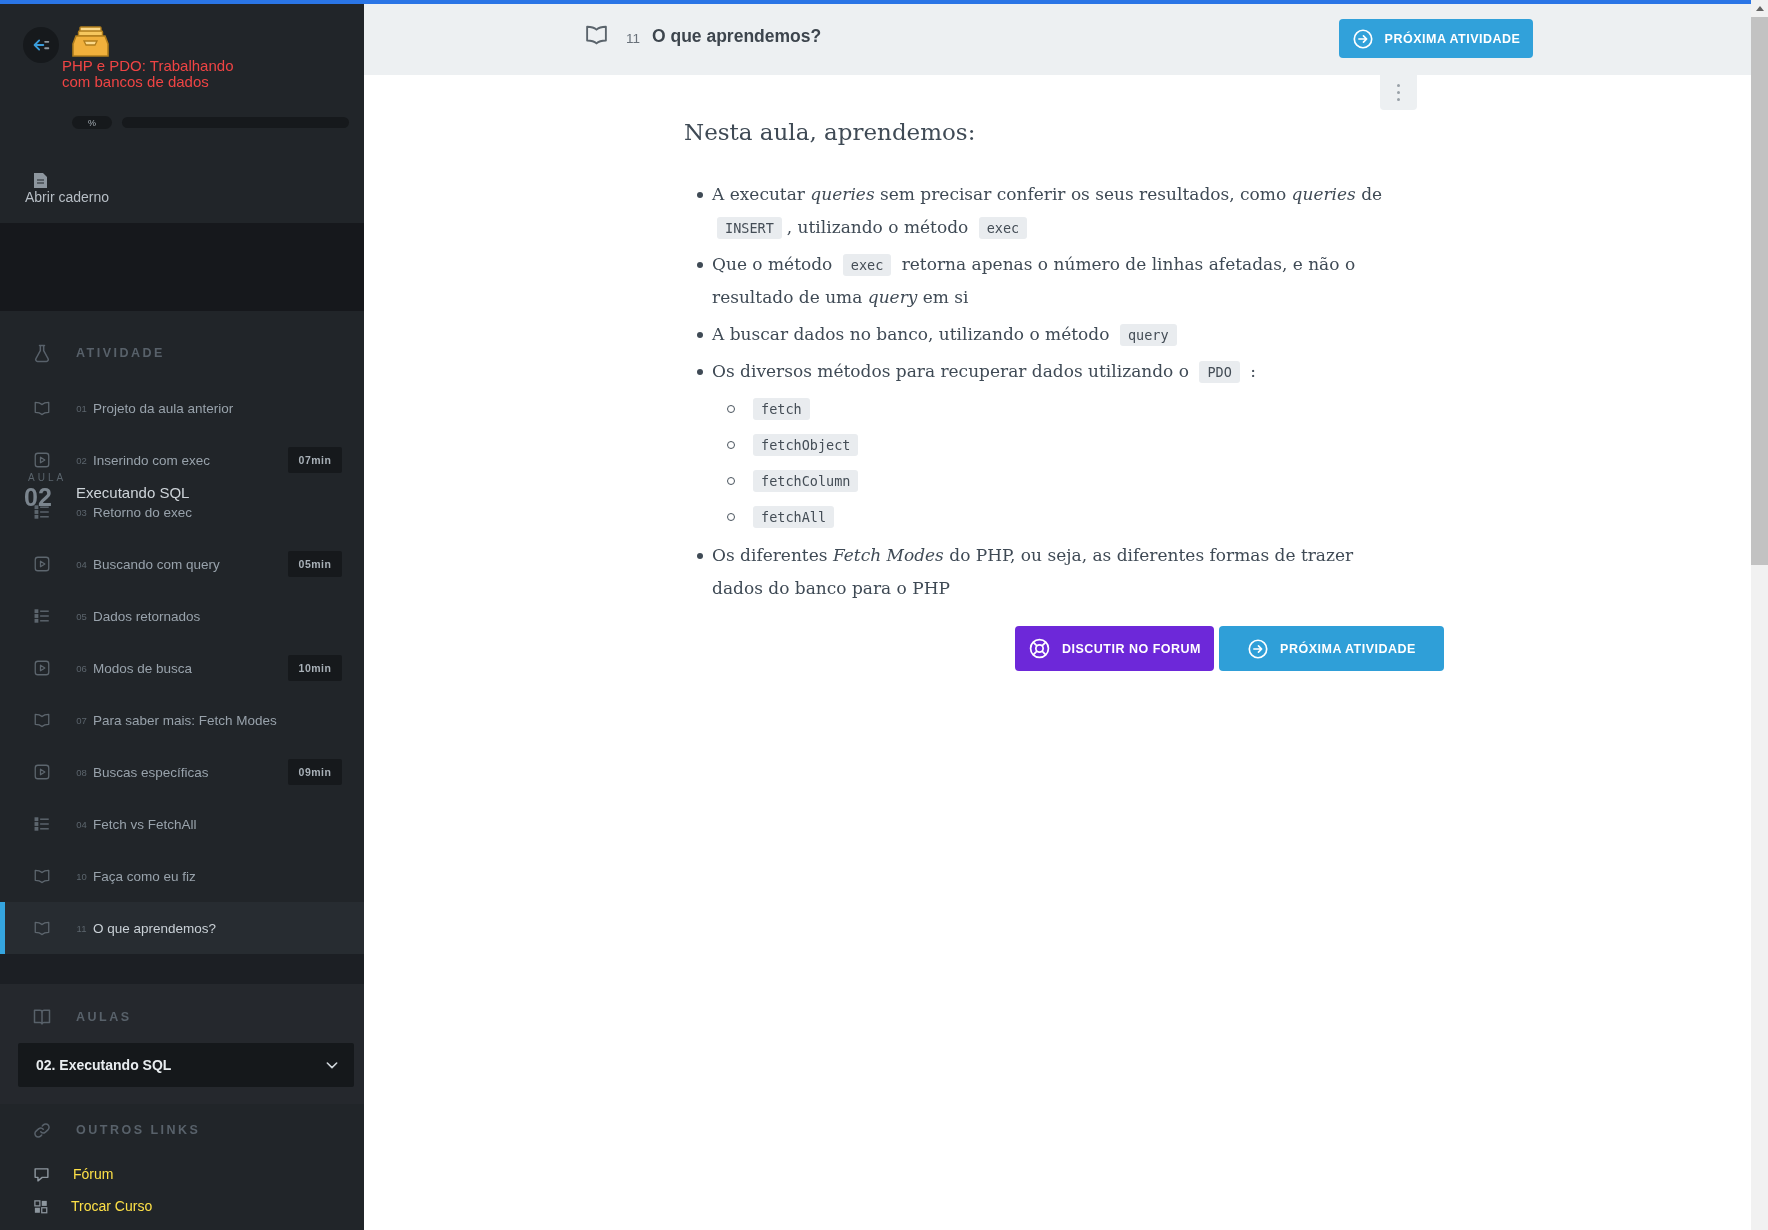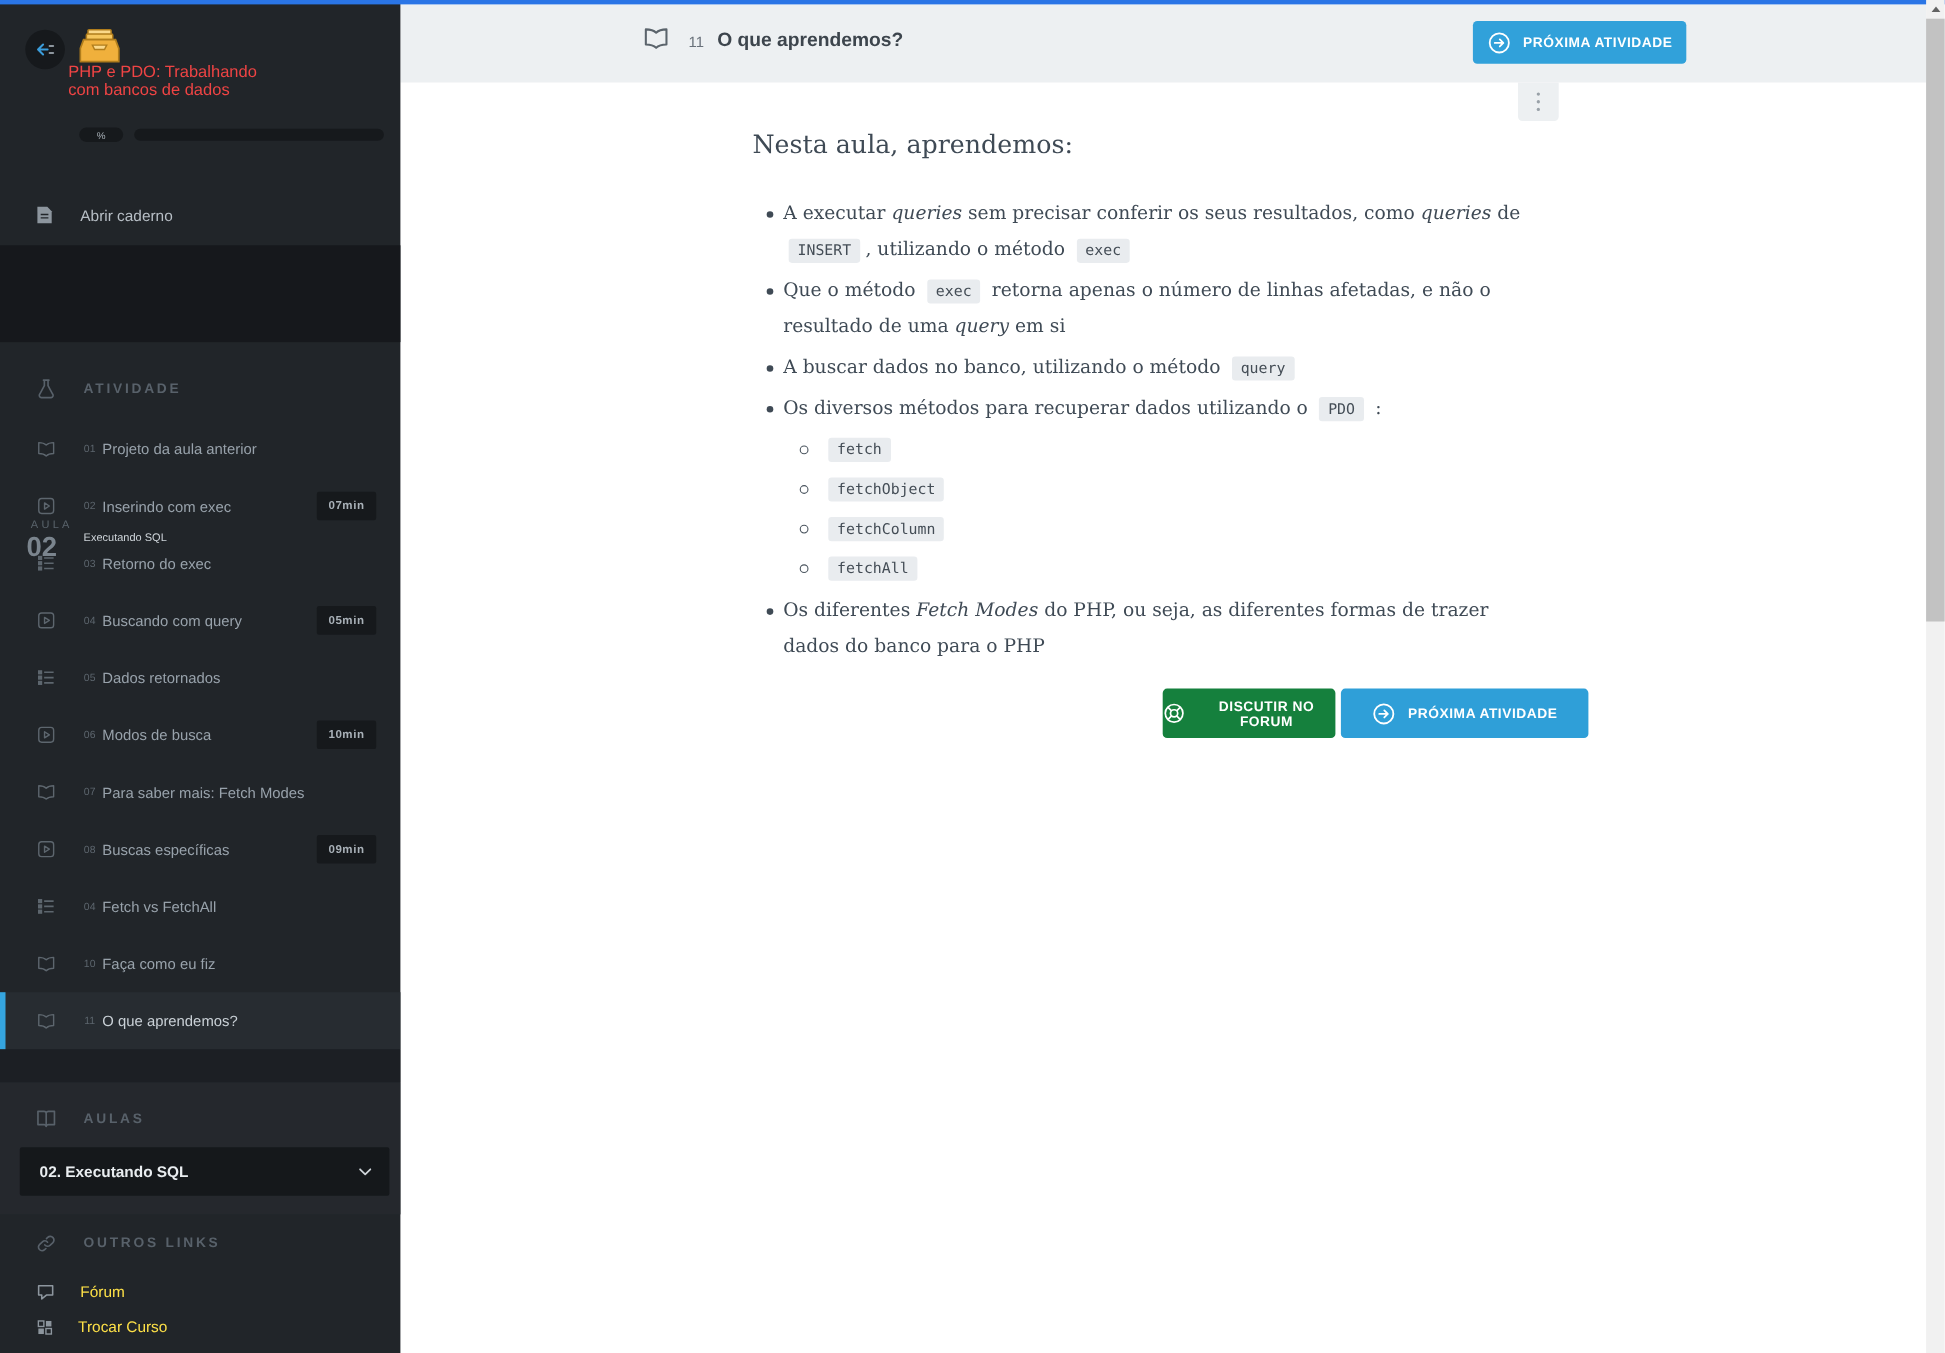--- a/index.html
+++ b/index.html
@@ -10,28 +10,28 @@
   .topbar { position:absolute; left:0; top:0; width:1768px; height:4px; background:#2a75e6; z-index:5; }
 
   
   .sidebar { position:absolute; left:0; top:0; width:364px; height:1230px; background:#212529; z-index:2; color:#98a2ab; }
   .back-btn { position:absolute; left:23px; top:27px; width:36px; height:36px; border-radius:50%; background:#16191c; display:flex; align-items:center; justify-content:center; }
   .course-icon { position:absolute; left:72px; top:25px; width:38px; height:33px; }
   .course-title { position:absolute; left:62px; top:58px; width:182px; font-size:15px; line-height:16px; color:#ef4444; }
   .pct-pill { position:absolute; left:72px; top:116px; width:40px; height:13px; border-radius:7px; background:#16191c; color:#a7afb6; font-size:9px; display:flex; align-items:center; justify-content:center; }
   .progress-track { position:absolute; left:122px; top:117px; width:227px; height:11px; border-radius:6px; background:#16191c; }
 
-  .notebook-row { position:absolute; left:0; top:160px; width:364px; height:44px; display:flex; align-items:flex-end; }
+  .notebook-row { position:absolute; left:0; top:172px; width:364px; height:44px; display:flex; align-items:flex-start;flex-direction:column; }
   .notebook-row .nb-icon { margin-left:33px; width:15px; height:17px; color:#8d969e; }
   .notebook-row .nb-label { margin-left:25px; font-size:14px; color:#b7bec5; }
 
   .aula-block { position:absolute; left:0; top:223px; width:364px; height:88px; background:#16181c; }
   .aula-label { position:absolute; left:28px; top:249px; font-size:10px; letter-spacing:3px; color:#5a646c; }
   .aula-number { position:absolute; left:24px; top:260px; font-size:25px; font-weight:bold; color:#7b858e; }
-  .aula-title { position:absolute; left:76px; top:261px; font-size:10px; color:#ced4d9; }
+  .aula-title { position:absolute; left:76px; top:261px; font-size:15px; color:#ced4d9; }
 
   .section-head { position:absolute; left:0; width:364px; height:24px; display:flex; align-items:center; }
   .section-head .sh-icon { margin-left:32px; width:20px; height:23px; color:#58616a; }
   .section-head .sh-label { margin-left:24px; font-size:12.5px; font-weight:bold; letter-spacing:2.5px; color:#58616a; }
   #atividades-head { top:341px; }
   #aulas-head { top:1005px; }
   #links-head { top:1118px; }
 
   .act-list { position:absolute; left:0; top:382px; width:364px; }
   .act-row { position:relative; width:364px; height:52px; display:flex; align-items:center; cursor:pointer; }
@@ -74,21 +74,21 @@
   .main-list > li { position:relative; padding-left:28px; font-size:17px; line-height:33px; margin-top:4px; }
   .main-list > li:first-child { margin-top:4px; }
   .main-list > li::before { content:""; position:absolute; left:13px; top:14px; width:6px; height:6px; border-radius:50%; background:#3f4a55; }
   em { font-style:italic; }
   .code { display:inline-block; background:#e9ecef; color:#444d56; font-family:"DejaVu Sans Mono", monospace; font-size:13.5px; line-height:20px; padding:1px 8px; margin:0 5px; border-radius:3px; }
   .sub-list { list-style:none; margin:3px 0 0 15px; }
   .sub-list li { height:36px; display:flex; align-items:center; }
   .sub-list li::before { content:""; width:6px; height:6px; border:1.5px solid #4a545e; border-radius:50%; margin-right:13px; background:transparent; }
 
   .footer-btns { display:flex; justify-content:flex-end; gap:5px; margin-top:21px; width:760px; font-family:"Liberation Sans",sans-serif; }
-  .btn-forum { width:157px; height:45px; background:#15803d; border:none; border-radius:4px; display:flex; align-items:center; justify-content:center; gap:11px; cursor:pointer; }
+  .btn-forum { width:199px; height:45px; background:#6d28d9; border:none; border-radius:4px; display:flex; align-items:center; justify-content:center; gap:11px; cursor:pointer; }
   .btn-forum .bt-icon { width:23px; height:23px; color:#fff; }
   .btn-next-bottom { width:225px; height:45px; background:#2f9fd8; border:none; border-radius:4px; display:flex; align-items:center; justify-content:center; gap:11px; cursor:pointer; }
 
   
   .scrollbar { position:absolute; right:0; top:0; width:17px; height:1230px; background:#f1f1f1; z-index:9; }
   .sb-up { position:absolute; top:0; left:0; width:17px; height:17px; display:flex; align-items:center; justify-content:center; cursor:pointer; }
   .sb-up::before { content:""; width:0; height:0; border-left:4px solid transparent; border-right:4px solid transparent; border-bottom:5px solid #636363; }
   .sb-thumb { position:absolute; top:17px; left:0; width:17px; height:548px; background:#c2c2c2; cursor:pointer; }
 
   svg { display:block; width:100%; height:100%; }

